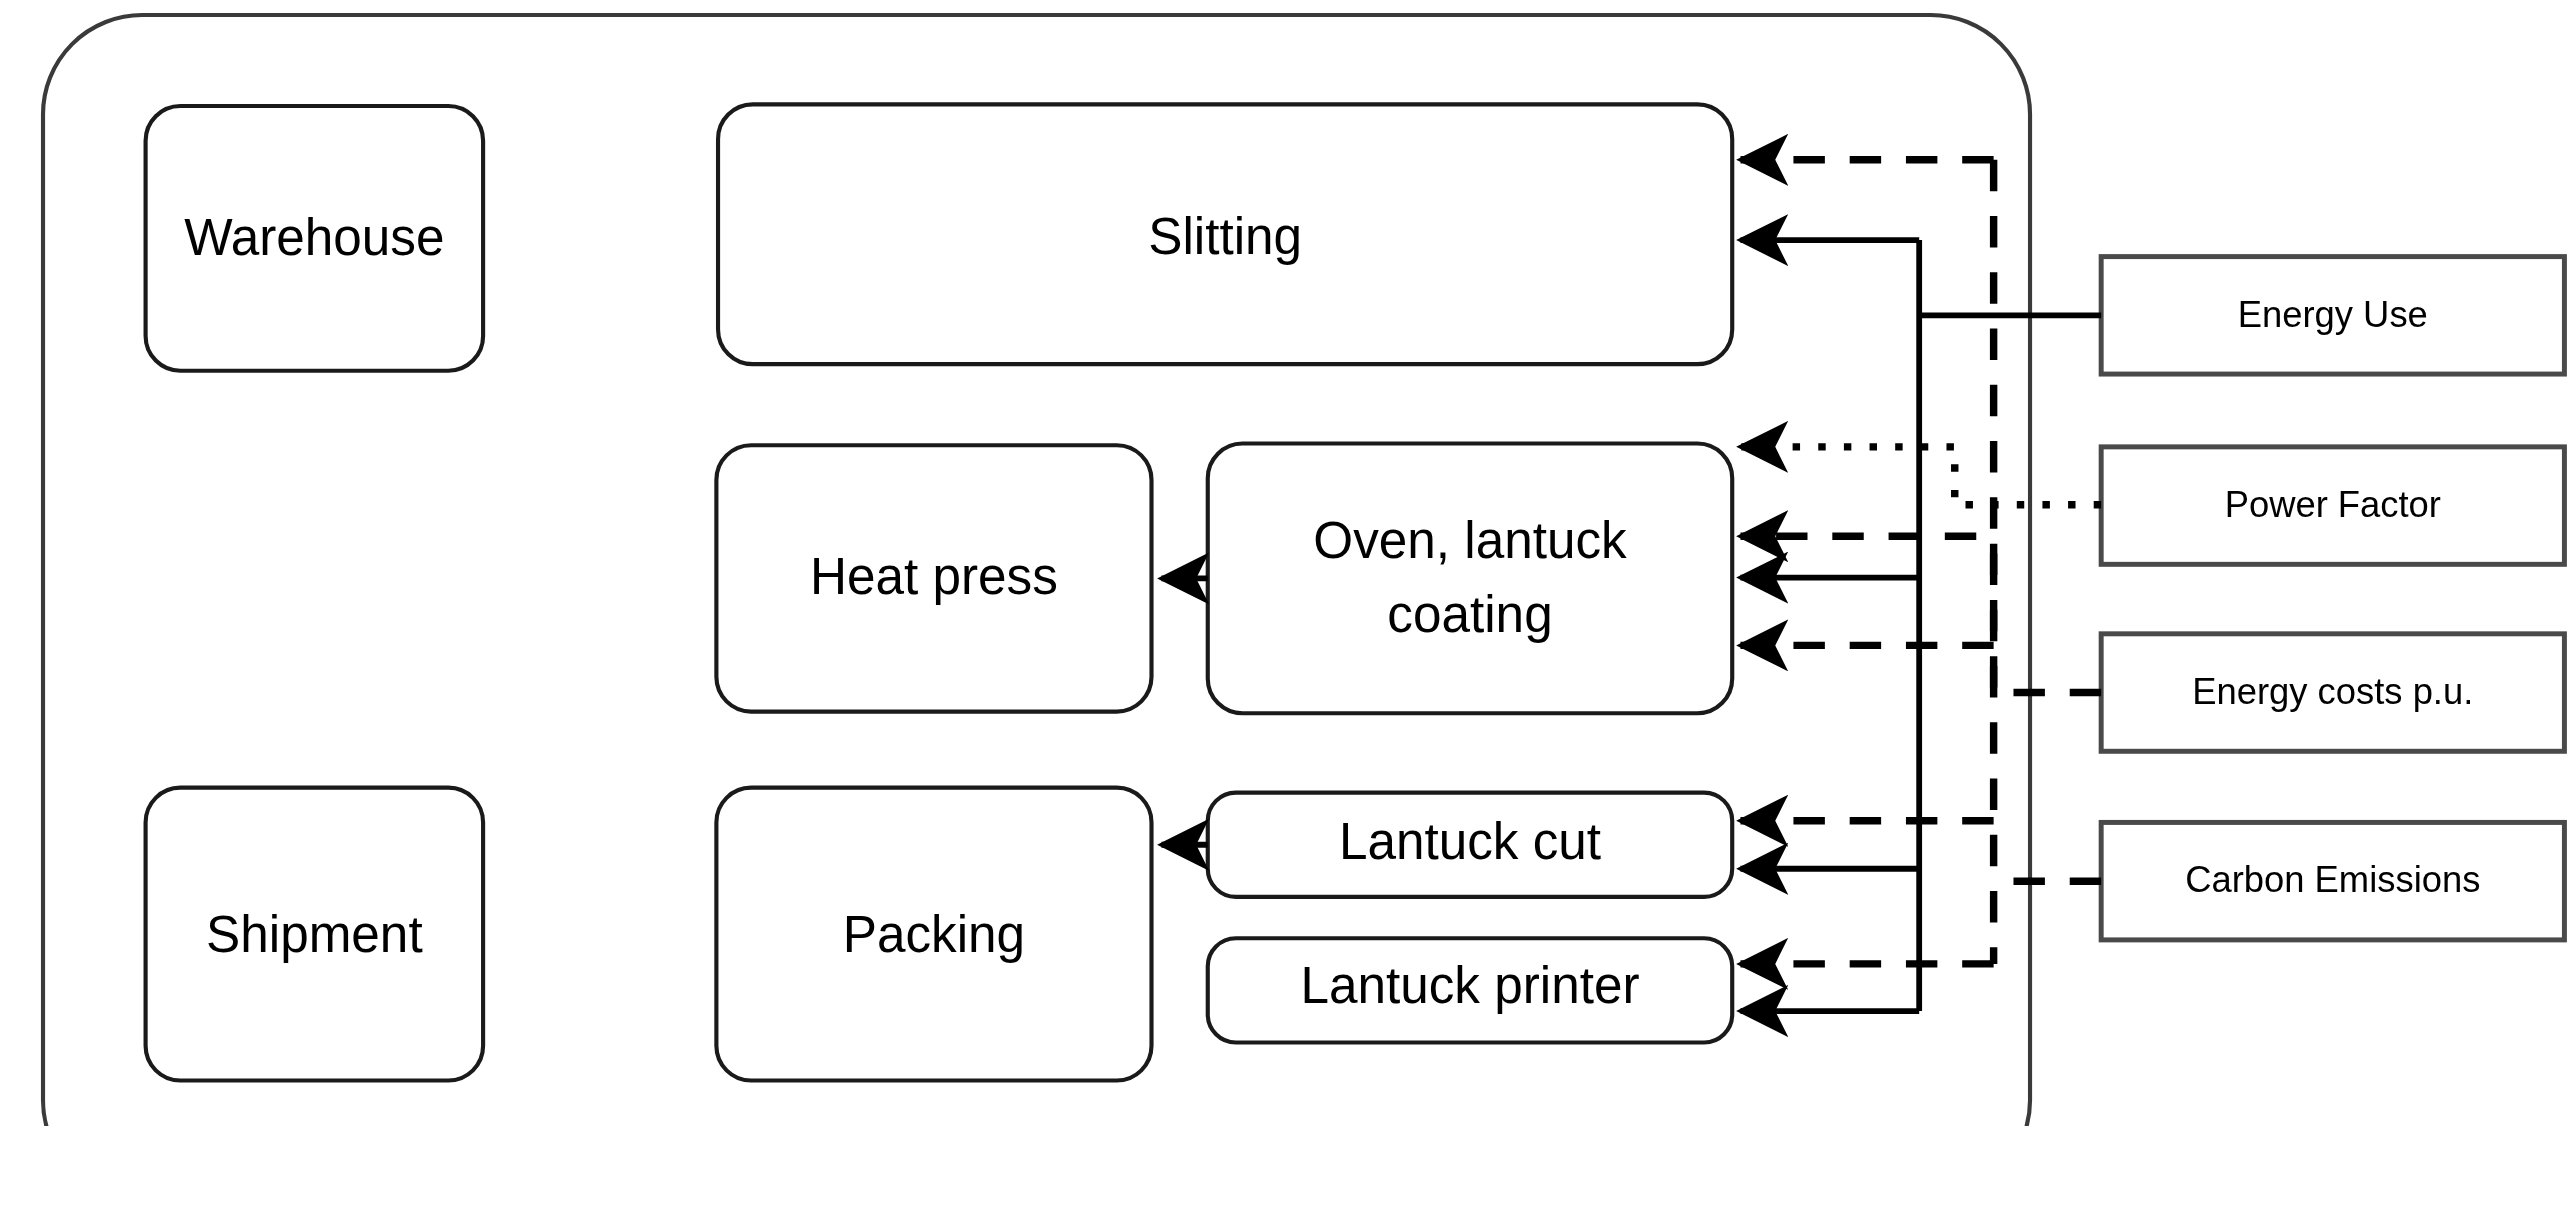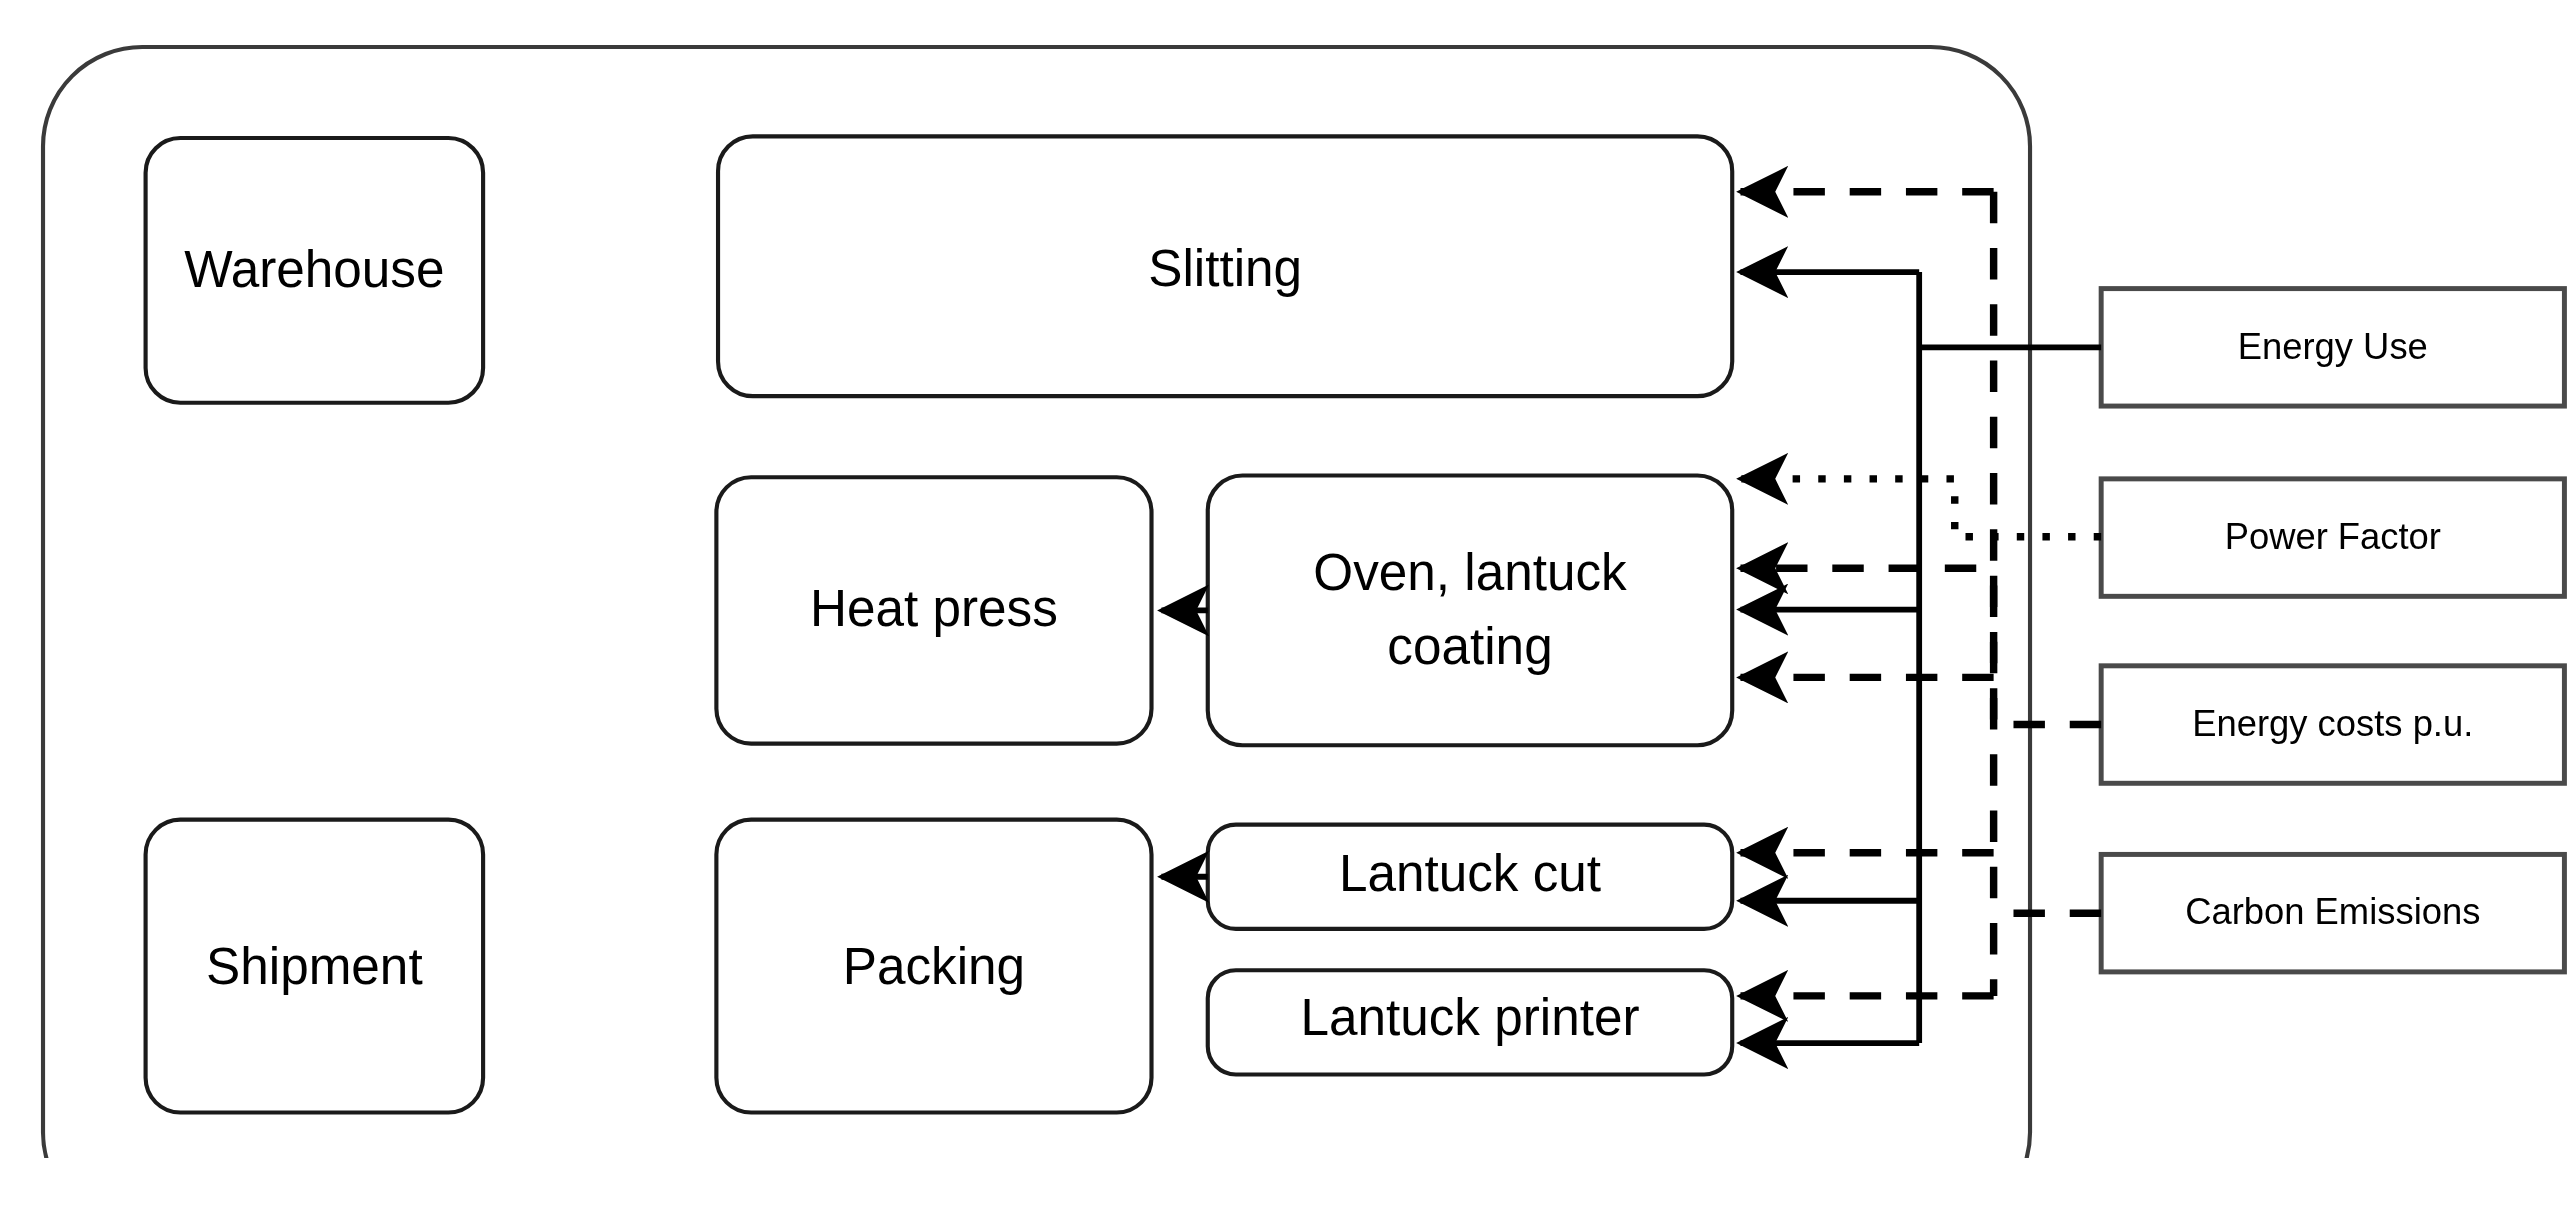--- a/index.html
+++ b/index.html
@@ -10,21 +10,20 @@
   }
   body {
     font-family: "Liberation Sans", sans-serif;
   }
   #stage {
     position: relative;
     width: 2576px;
     height: 1126px;
     background: #ffffff;
     overflow: hidden;
-    margin-top: 32px;
   }
   #diagram {
     position: absolute;
     left: 0;
     top: 0;
     width: 2576px;
     height: 1218px;
   }
   .box-label {
     font-family: "Liberation Sans", sans-serif;

